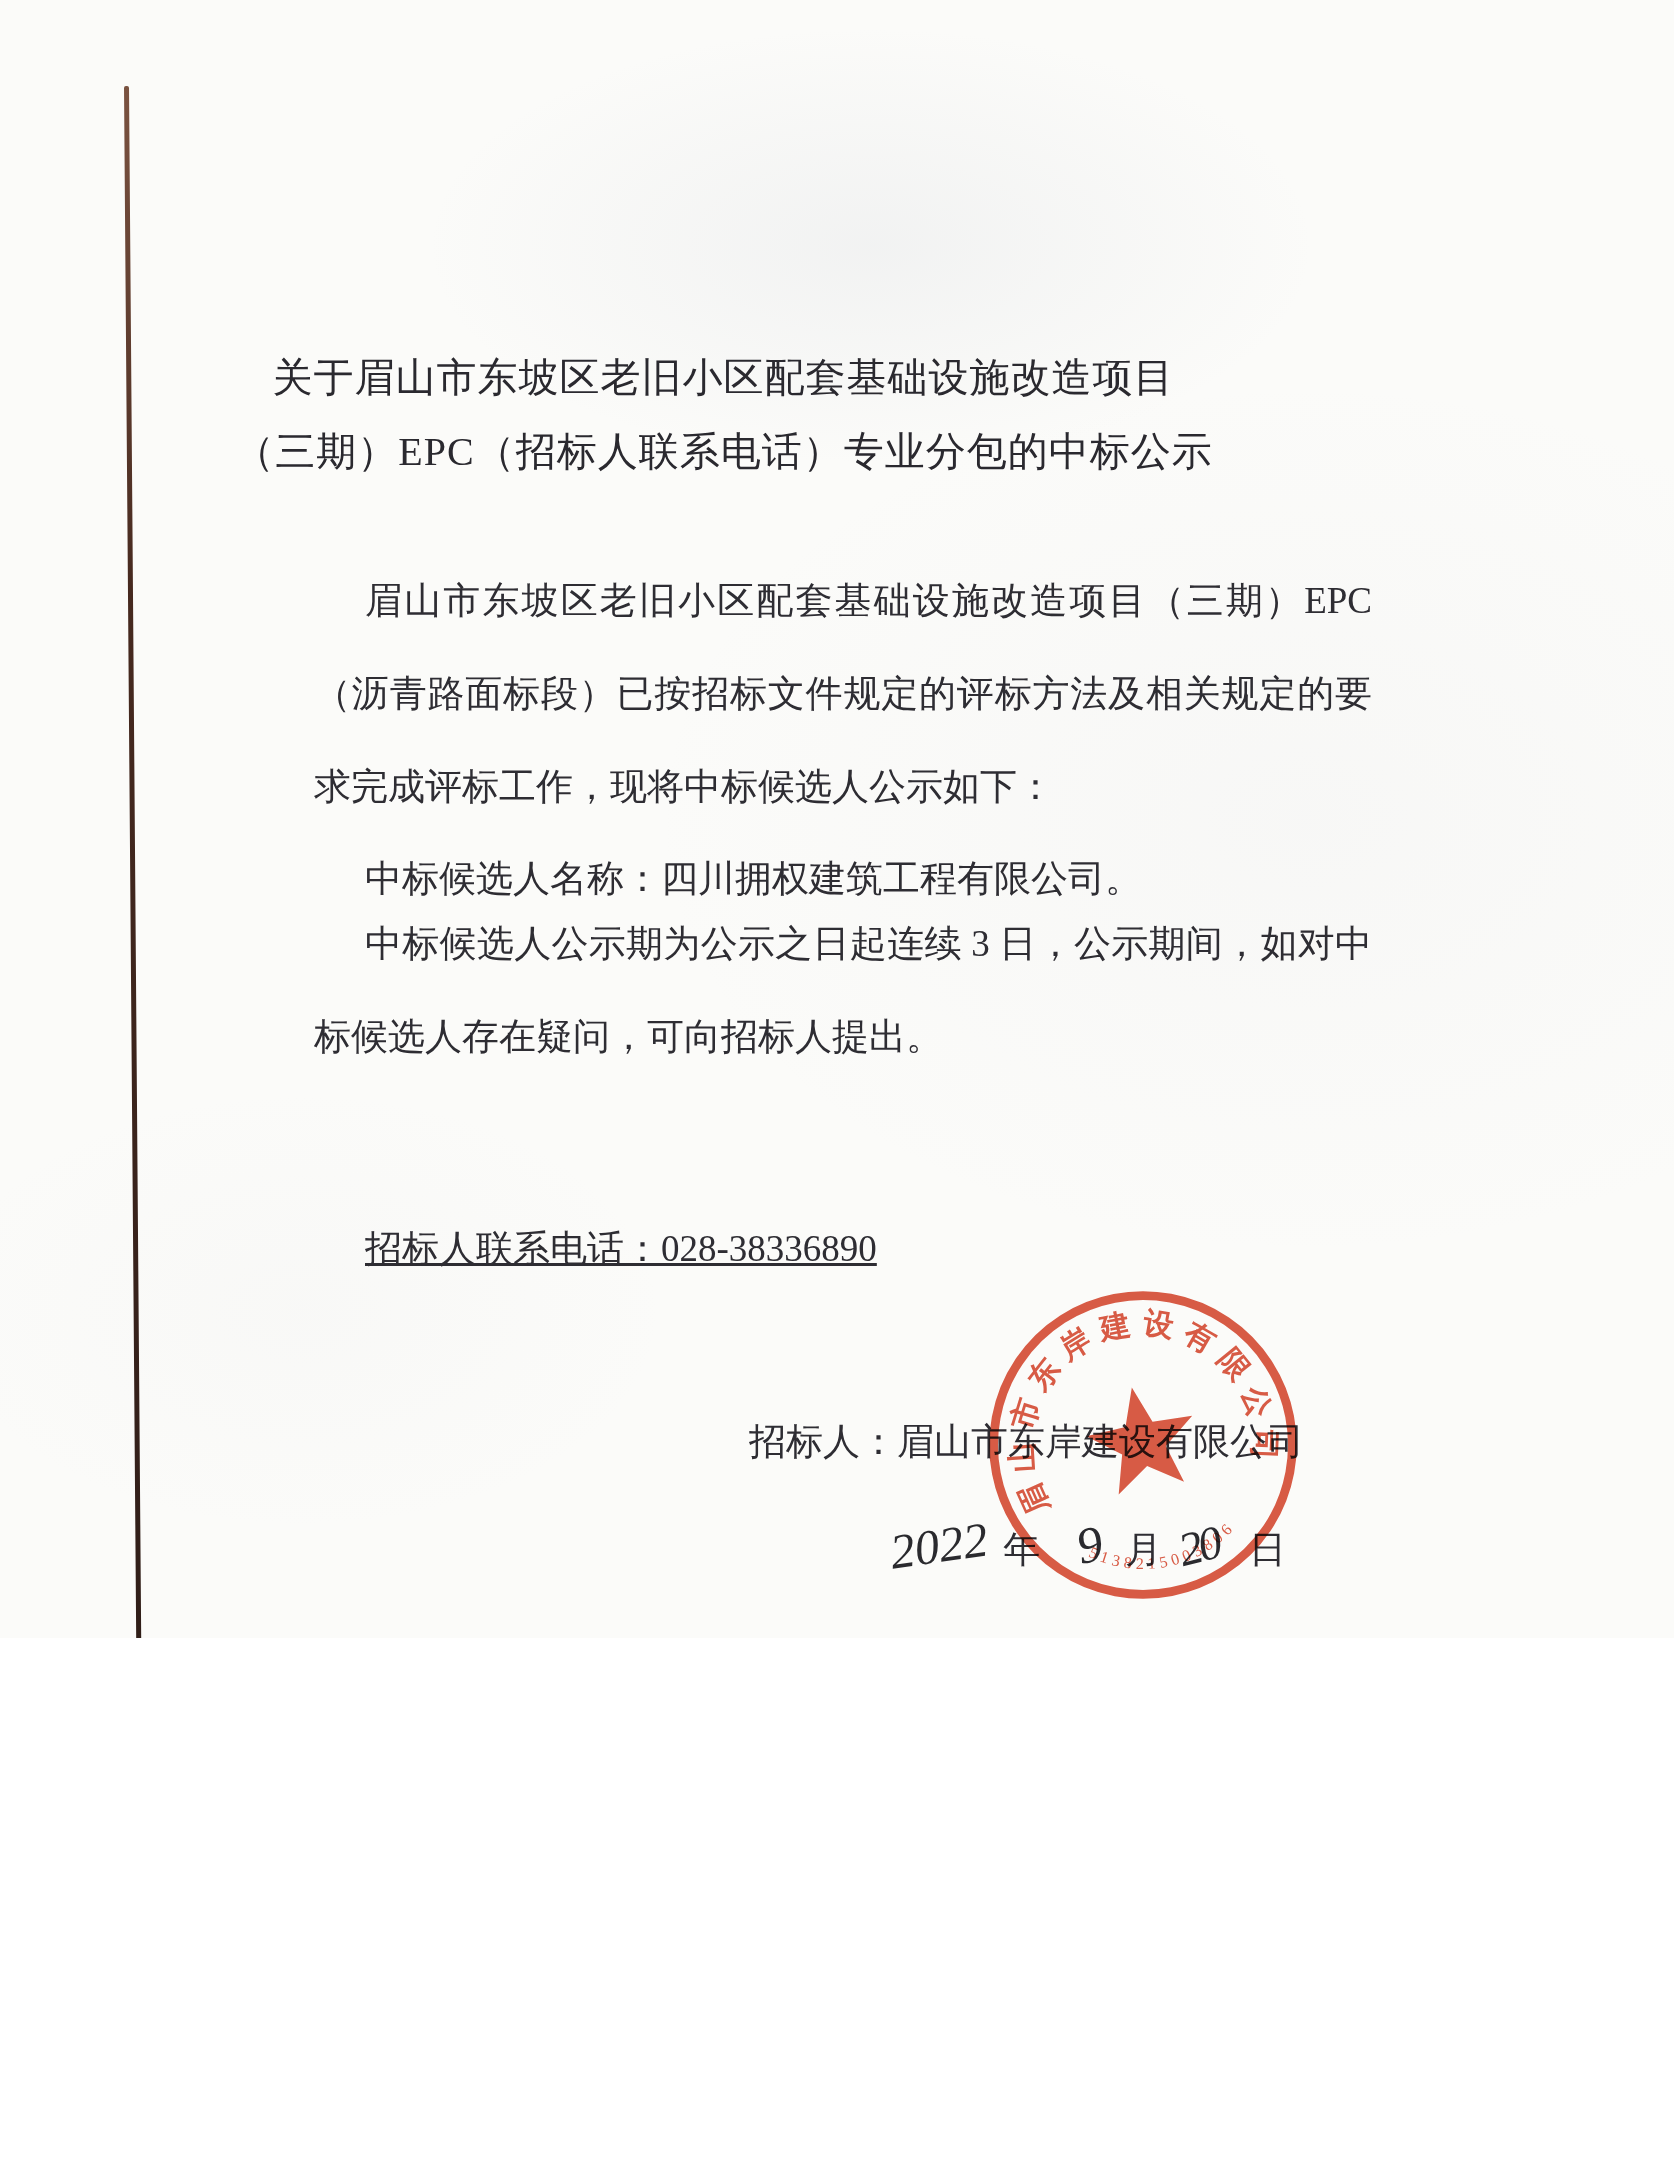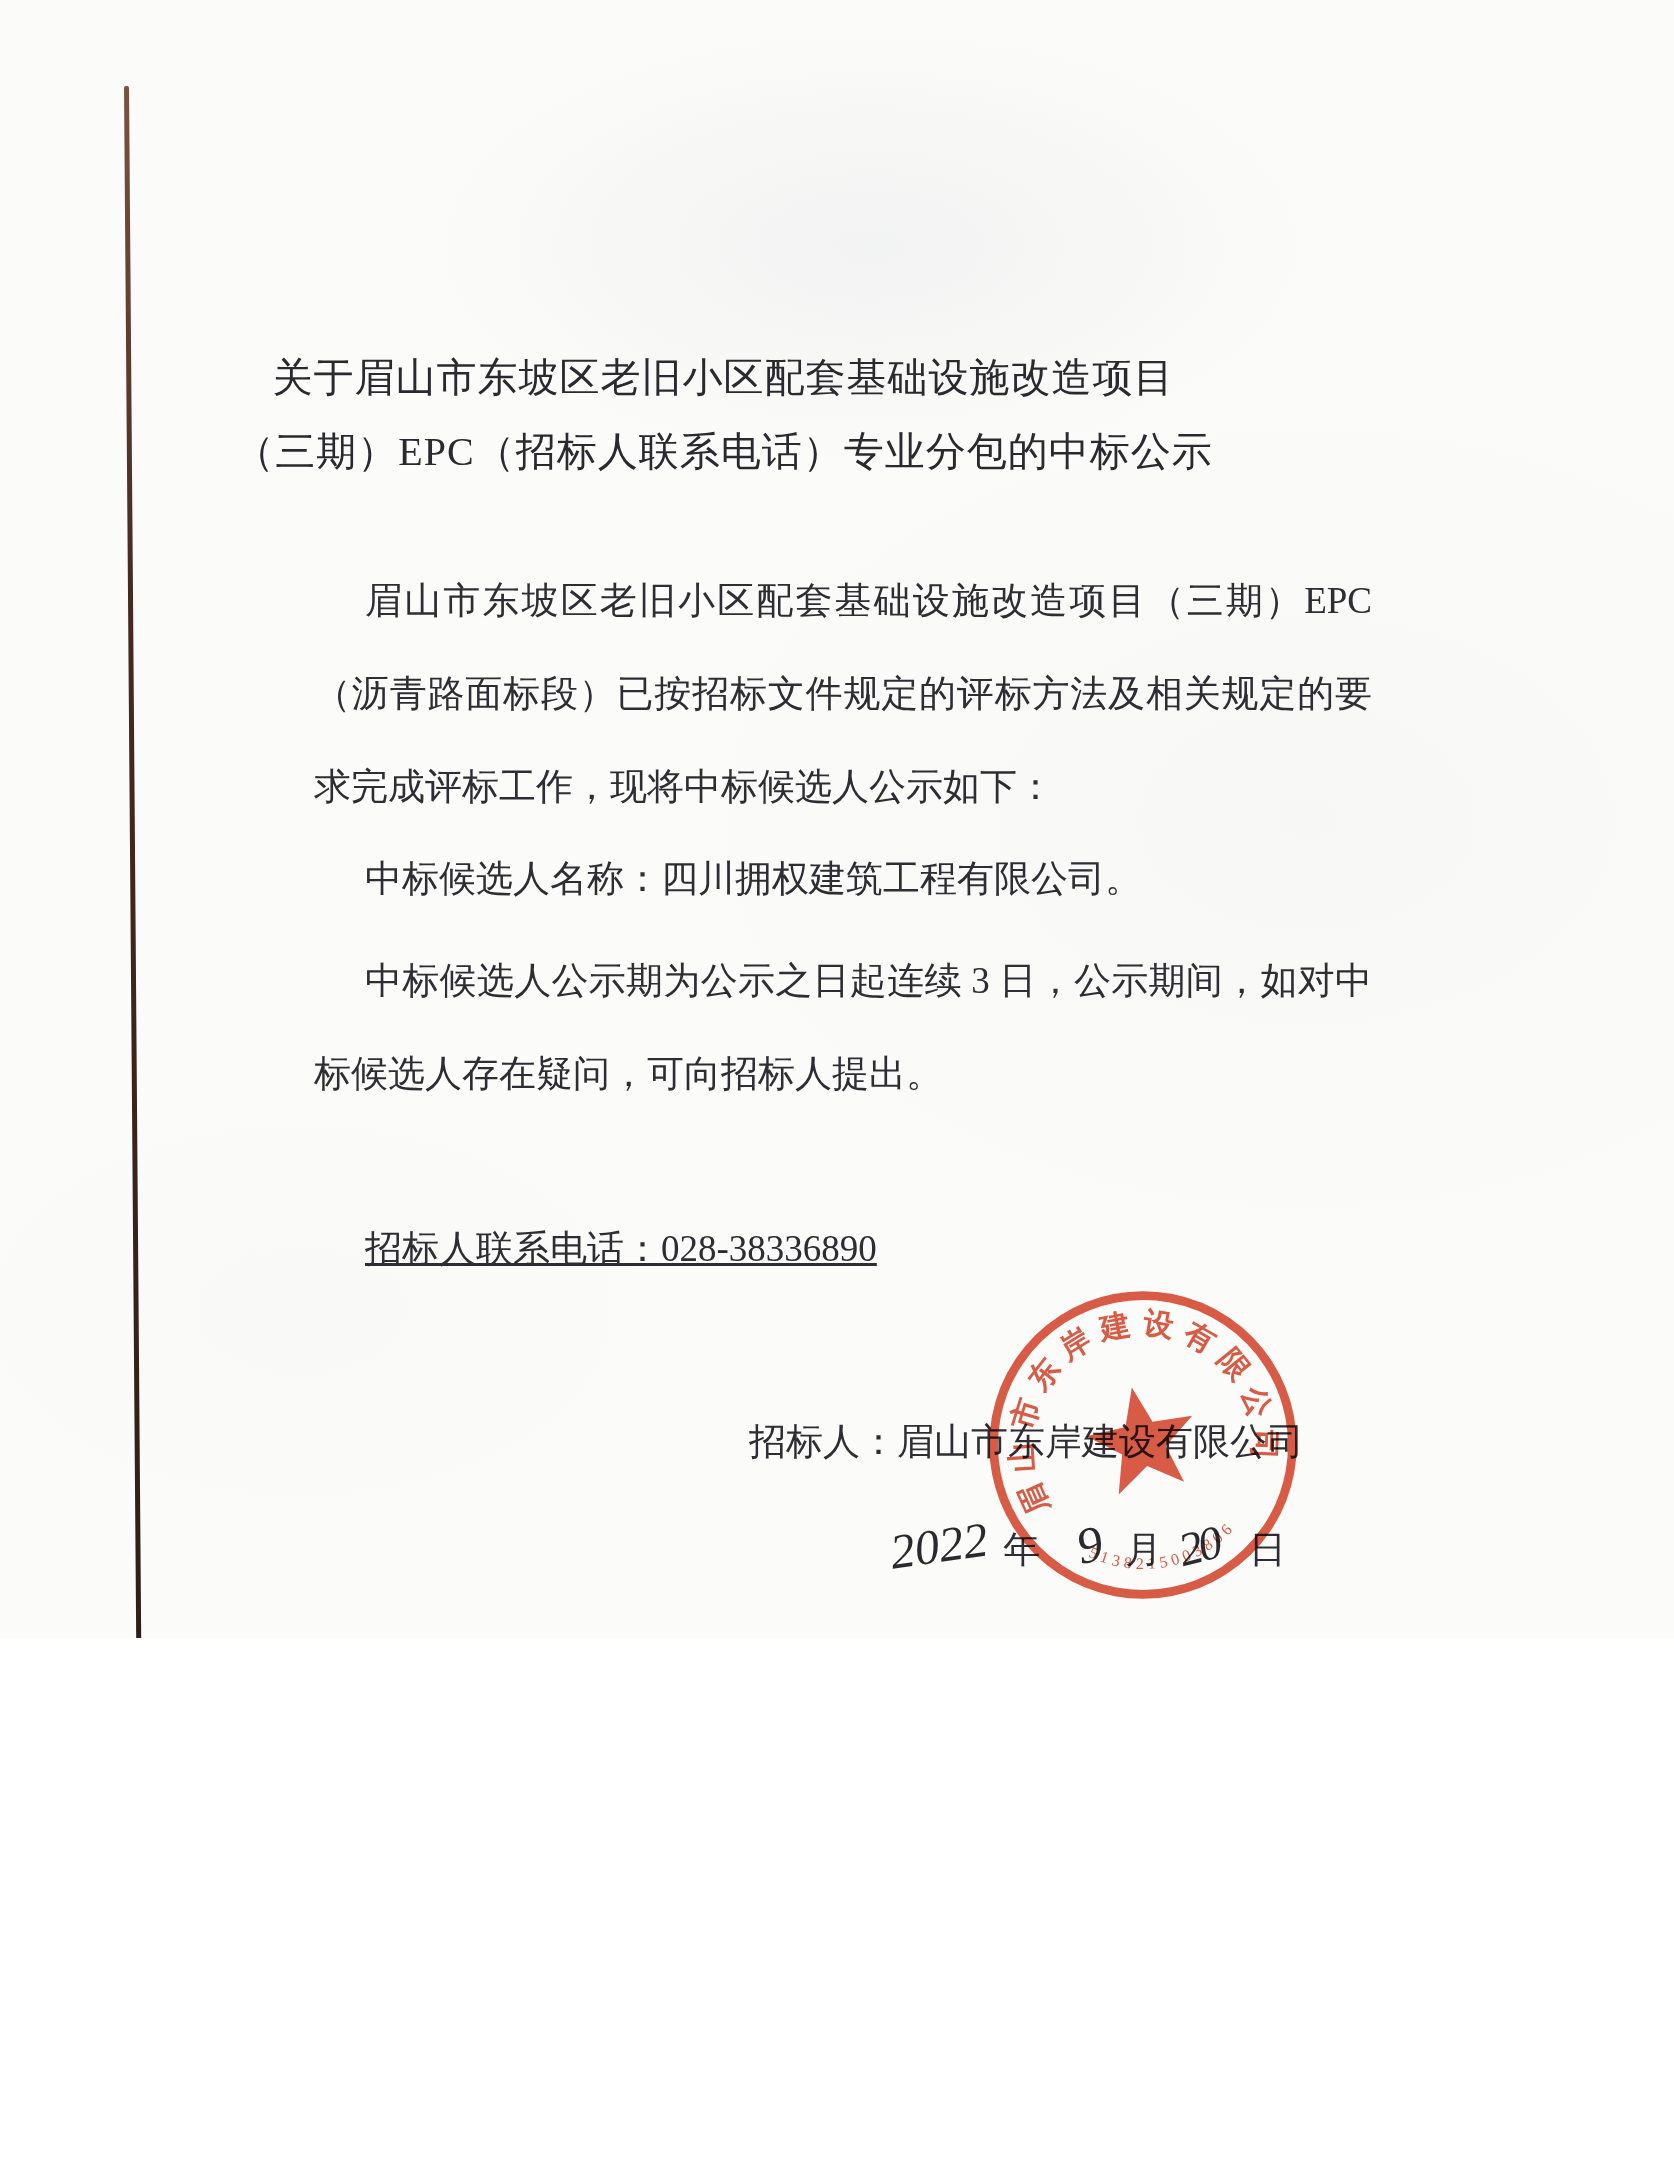--- a/index.html
+++ b/index.html
@@ -34,21 +34,21 @@
     color:#2a292f;
   }
   .tblock{
     position:absolute;left:314px;width:1058px;
     font-size:37px;line-height:93px;letter-spacing:0;
     text-align:justify;color:#2e2d33;
   }
   .indent{text-indent:51px;}
   .para-intro{top:554px;}
   .para-winner{top:832px;}
-  .para-notice{top:934px;}
+  .para-notice{top:897px;}
   .para-phone{top:1202px;text-decoration:underline;}
   .sign-line{top:1395px;text-align:right;padding-right:68px;box-sizing:border-box;}
   .date-line{top:1492px;text-align:right;padding-right:86px;box-sizing:border-box;line-height:107px;}
   .hw{display:inline-block;font-style:italic;color:#2a2a2e;}
   .hw-year{font-size:49px;transform:rotate(-8deg);margin-right:5.9px;}
   .unit-year{margin-right:27px;}
   .hw-month{font-size:51px;transform:rotate(-12deg);margin-right:13.7px;}
   .unit-month{margin-right:7.8px;}
   .hw-day{font-size:47px;transform:rotate(-14deg);margin-right:21.5px;letter-spacing:-3.9px;}
   

